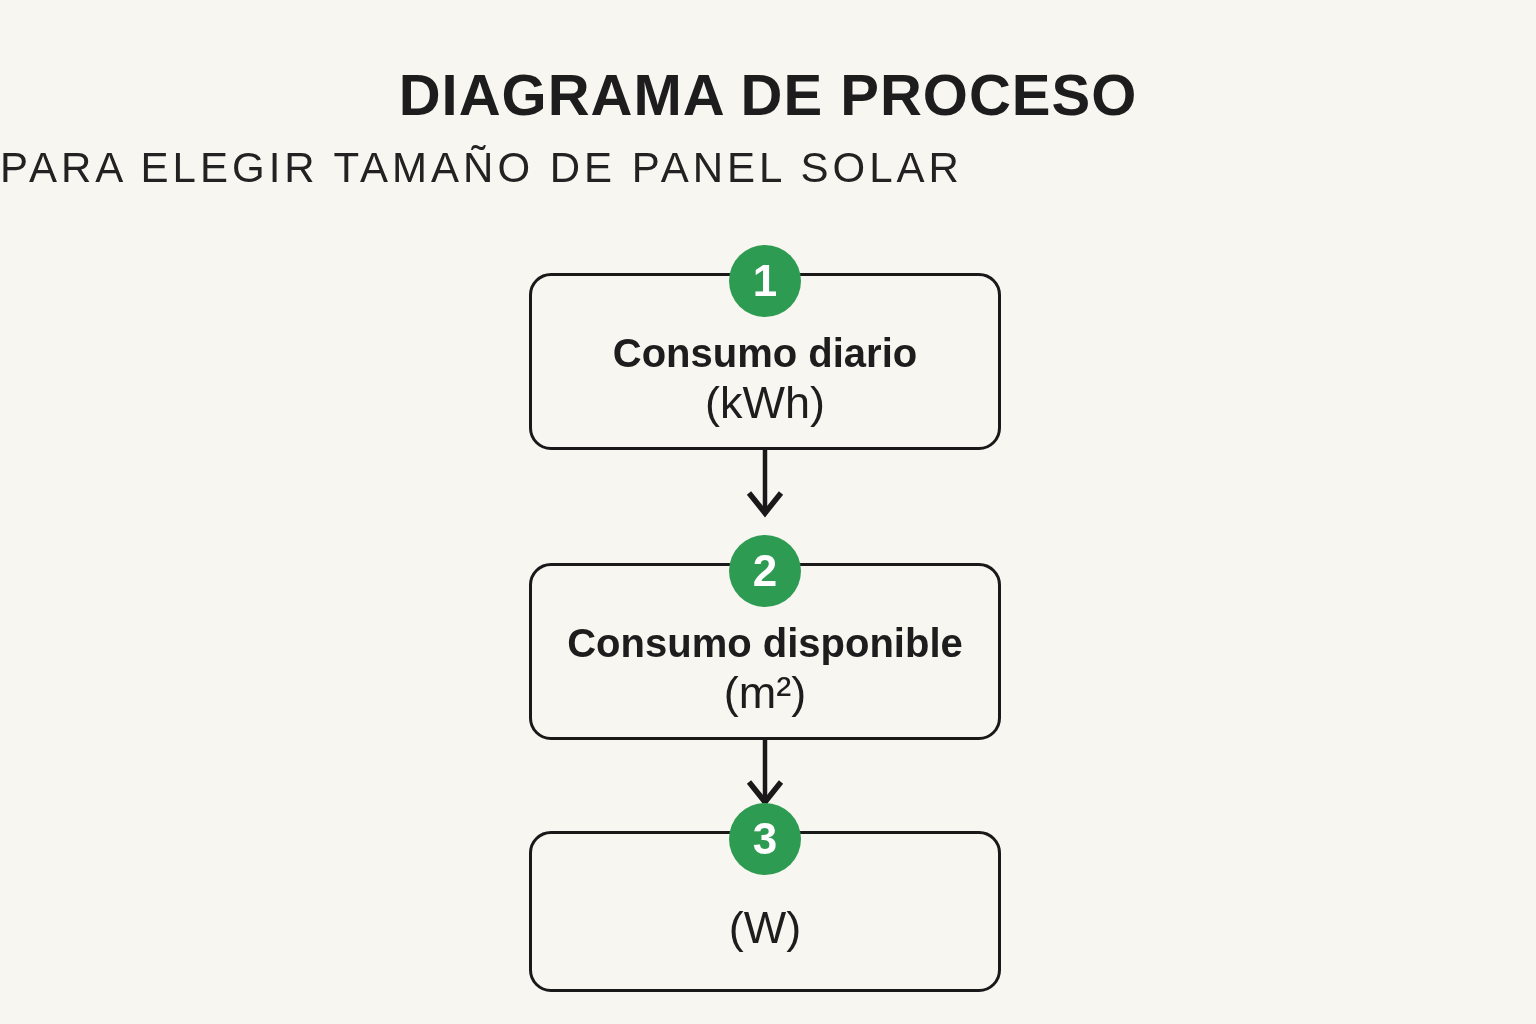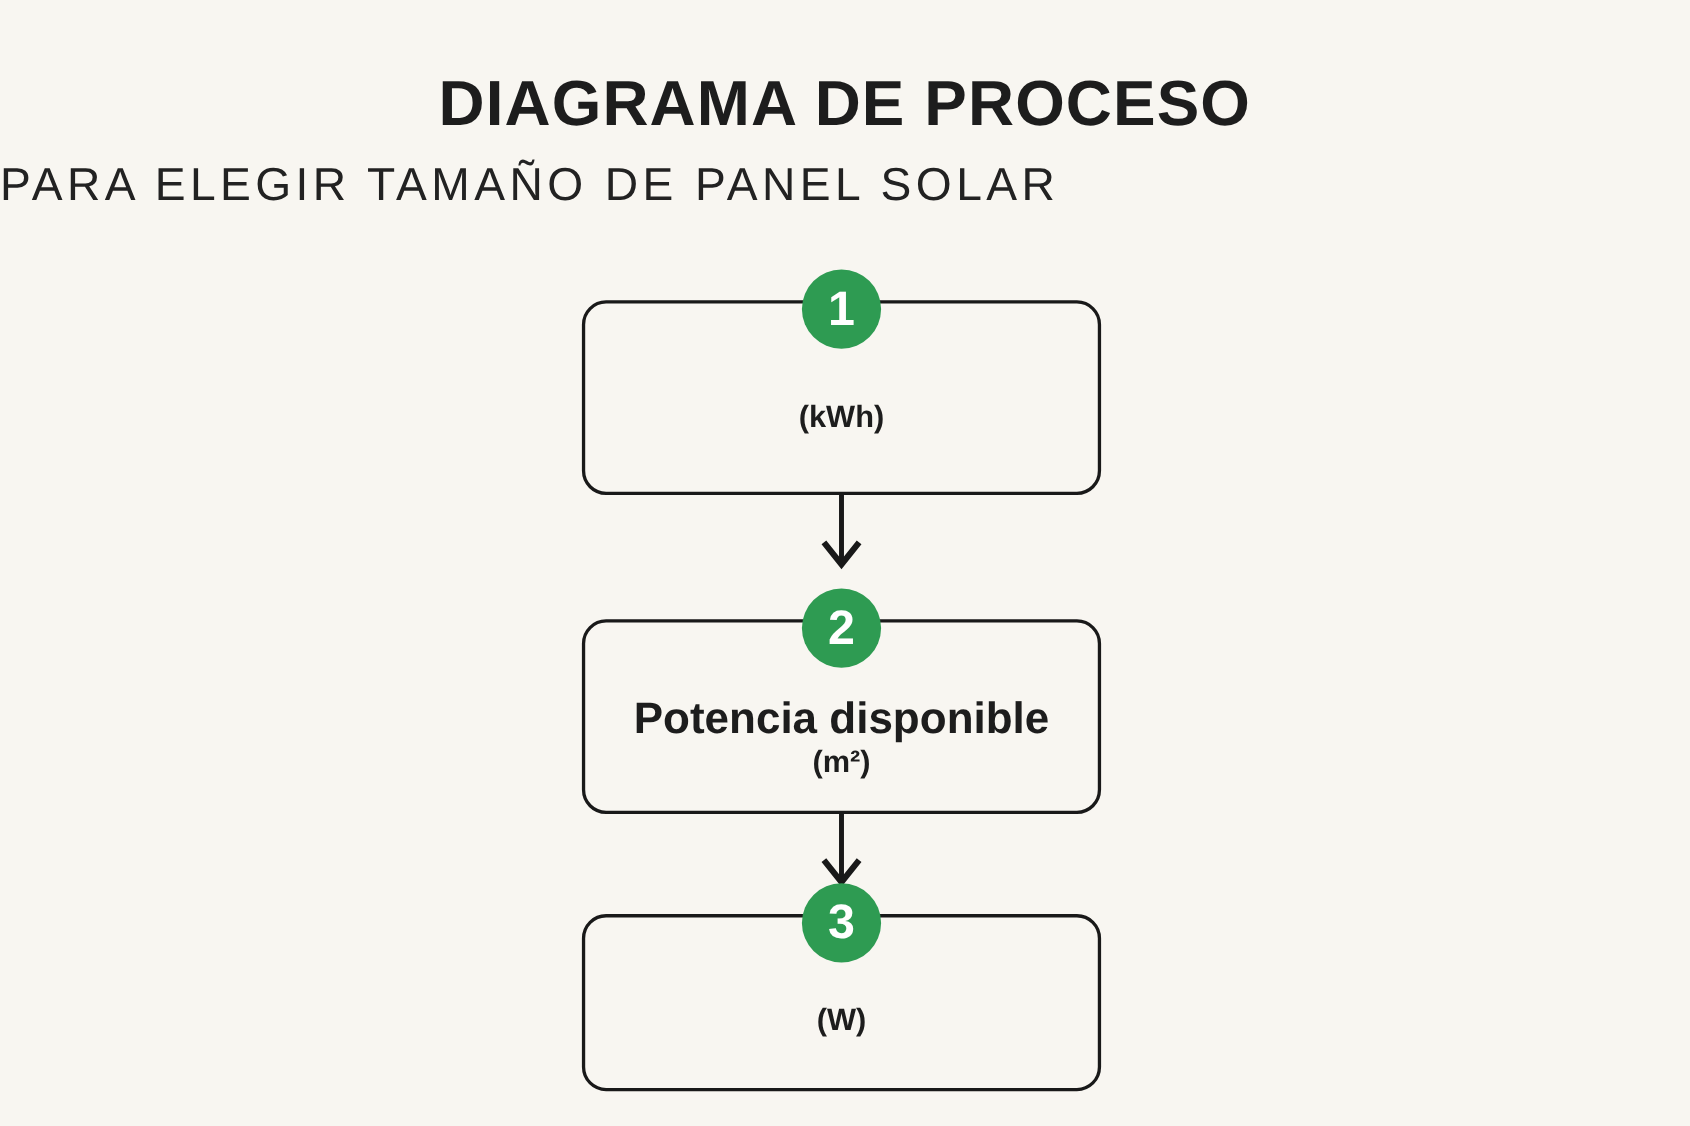--- a/index.html
+++ b/index.html
@@ -79,22 +79,22 @@
     font-weight: 700;
     line-height: 1;
   }
   .step-label {
     font-size: 40px;
     font-weight: 700;
     line-height: 1.18;
     color: var(--text);
   }
   .step-unit {
-    font-size: 28px;
-    font-weight: 700;
+    font-size: 45px;
+    font-weight: 400;
     line-height: 1.15;
     color: var(--text);
   }
   .arrow {
     position: absolute;
     left: 743px;
     width: 44px;
     height: 72px;
   }
   .arrow-1 { top: 450px; }
@@ -106,35 +106,36 @@
 
 <div class="canvas">
 
   <div class="title">DIAGRAMA DE PROCESO</div>
   <div class="subtitle">PARA ELEGIR TAMAÑO DE PANEL SOLAR</div>
 
   <div class="step step-1">
     <div class="badge">
       <span>1</span>
     </div>
+    <div class="step-label">Consumo diario</div>
     <div class="step-unit">(kWh)</div>
   </div>
 
   <div class="arrow arrow-1">
     <svg viewBox="0 0 44 72" xmlns="http://www.w3.org/2000/svg" aria-hidden="true">
       <line x1="22" y1="0" x2="22" y2="61" stroke="#191919" stroke-width="4.5"></line>
       <polyline points="6,43 22,63 38,43" fill="none" stroke="#191919" stroke-width="5.5" stroke-linejoin="miter"></polyline>
     </svg>
   </div>
 
   <div class="step step-2">
     <div class="badge">
       <span>2</span>
     </div>
-    <div class="step-label">Potencia disponible</div>
+    <div class="step-label">Consumo disponible</div>
     <div class="step-unit">(m²)</div>
   </div>
 
   <div class="arrow arrow-2">
     <svg viewBox="0 0 44 72" xmlns="http://www.w3.org/2000/svg" aria-hidden="true">
       <line x1="22" y1="0" x2="22" y2="61" stroke="#191919" stroke-width="4.5"></line>
       <polyline points="6,43 22,63 38,43" fill="none" stroke="#191919" stroke-width="5.5" stroke-linejoin="miter"></polyline>
     </svg>
   </div>
 

